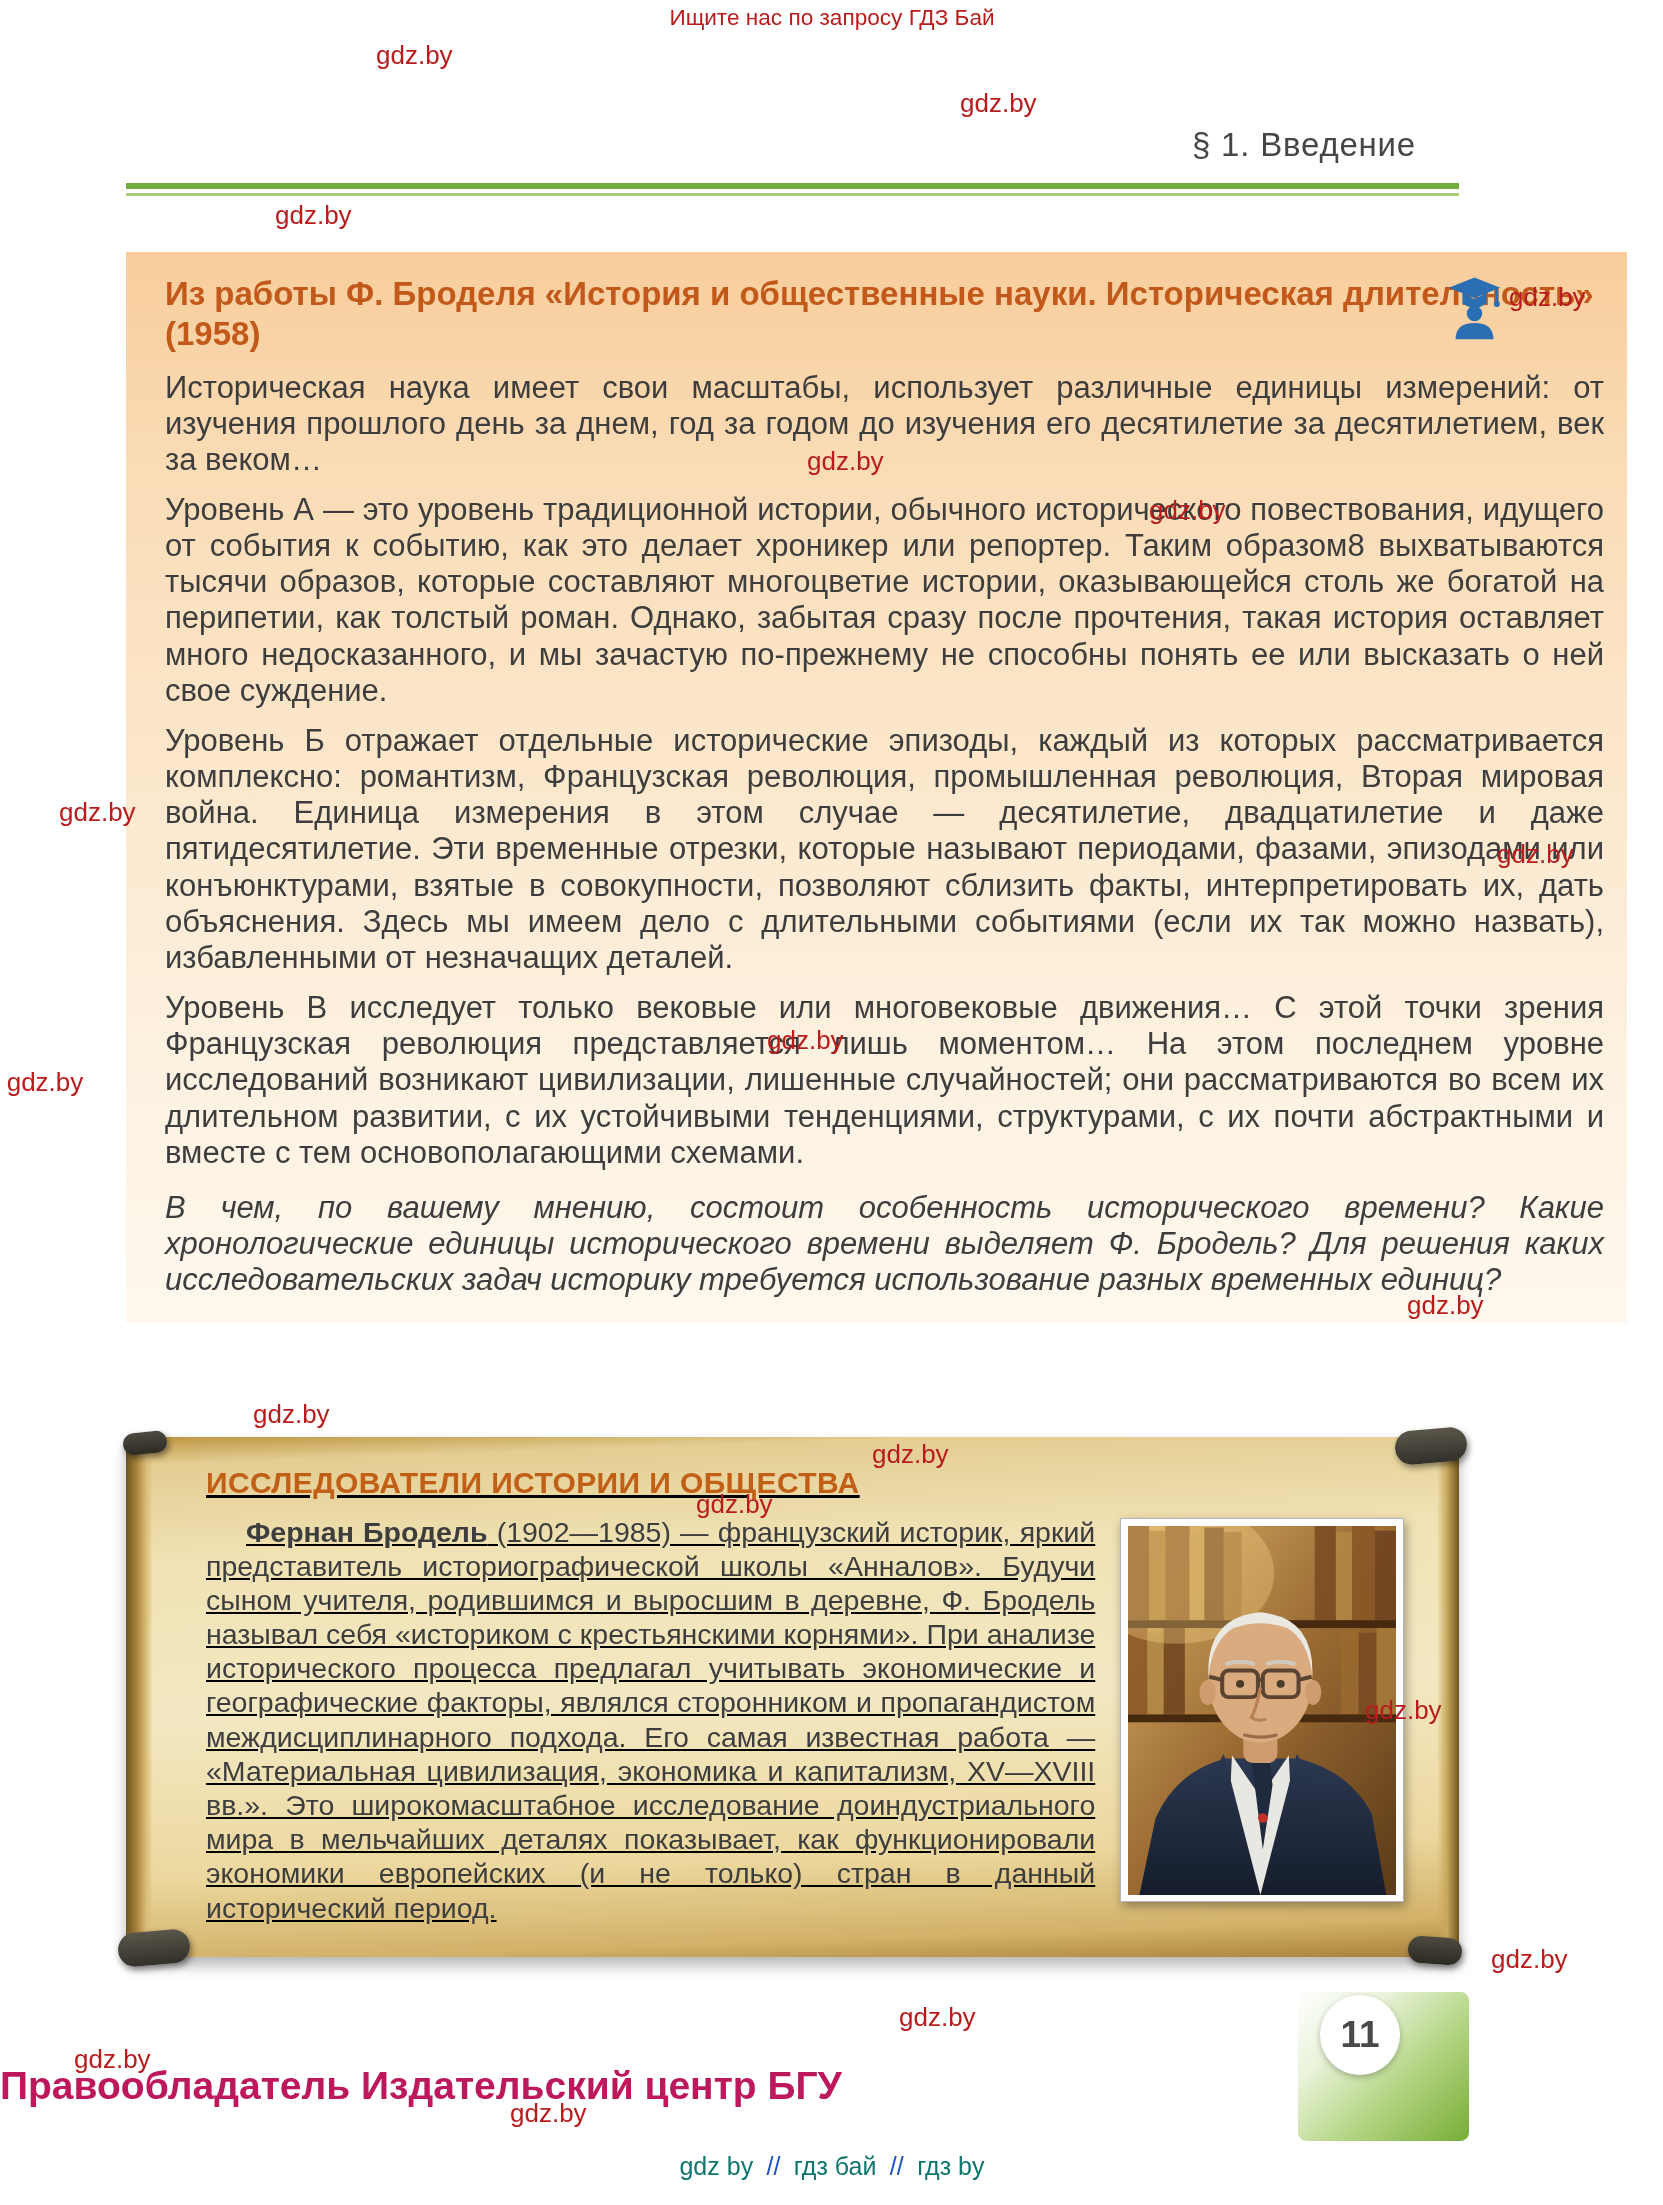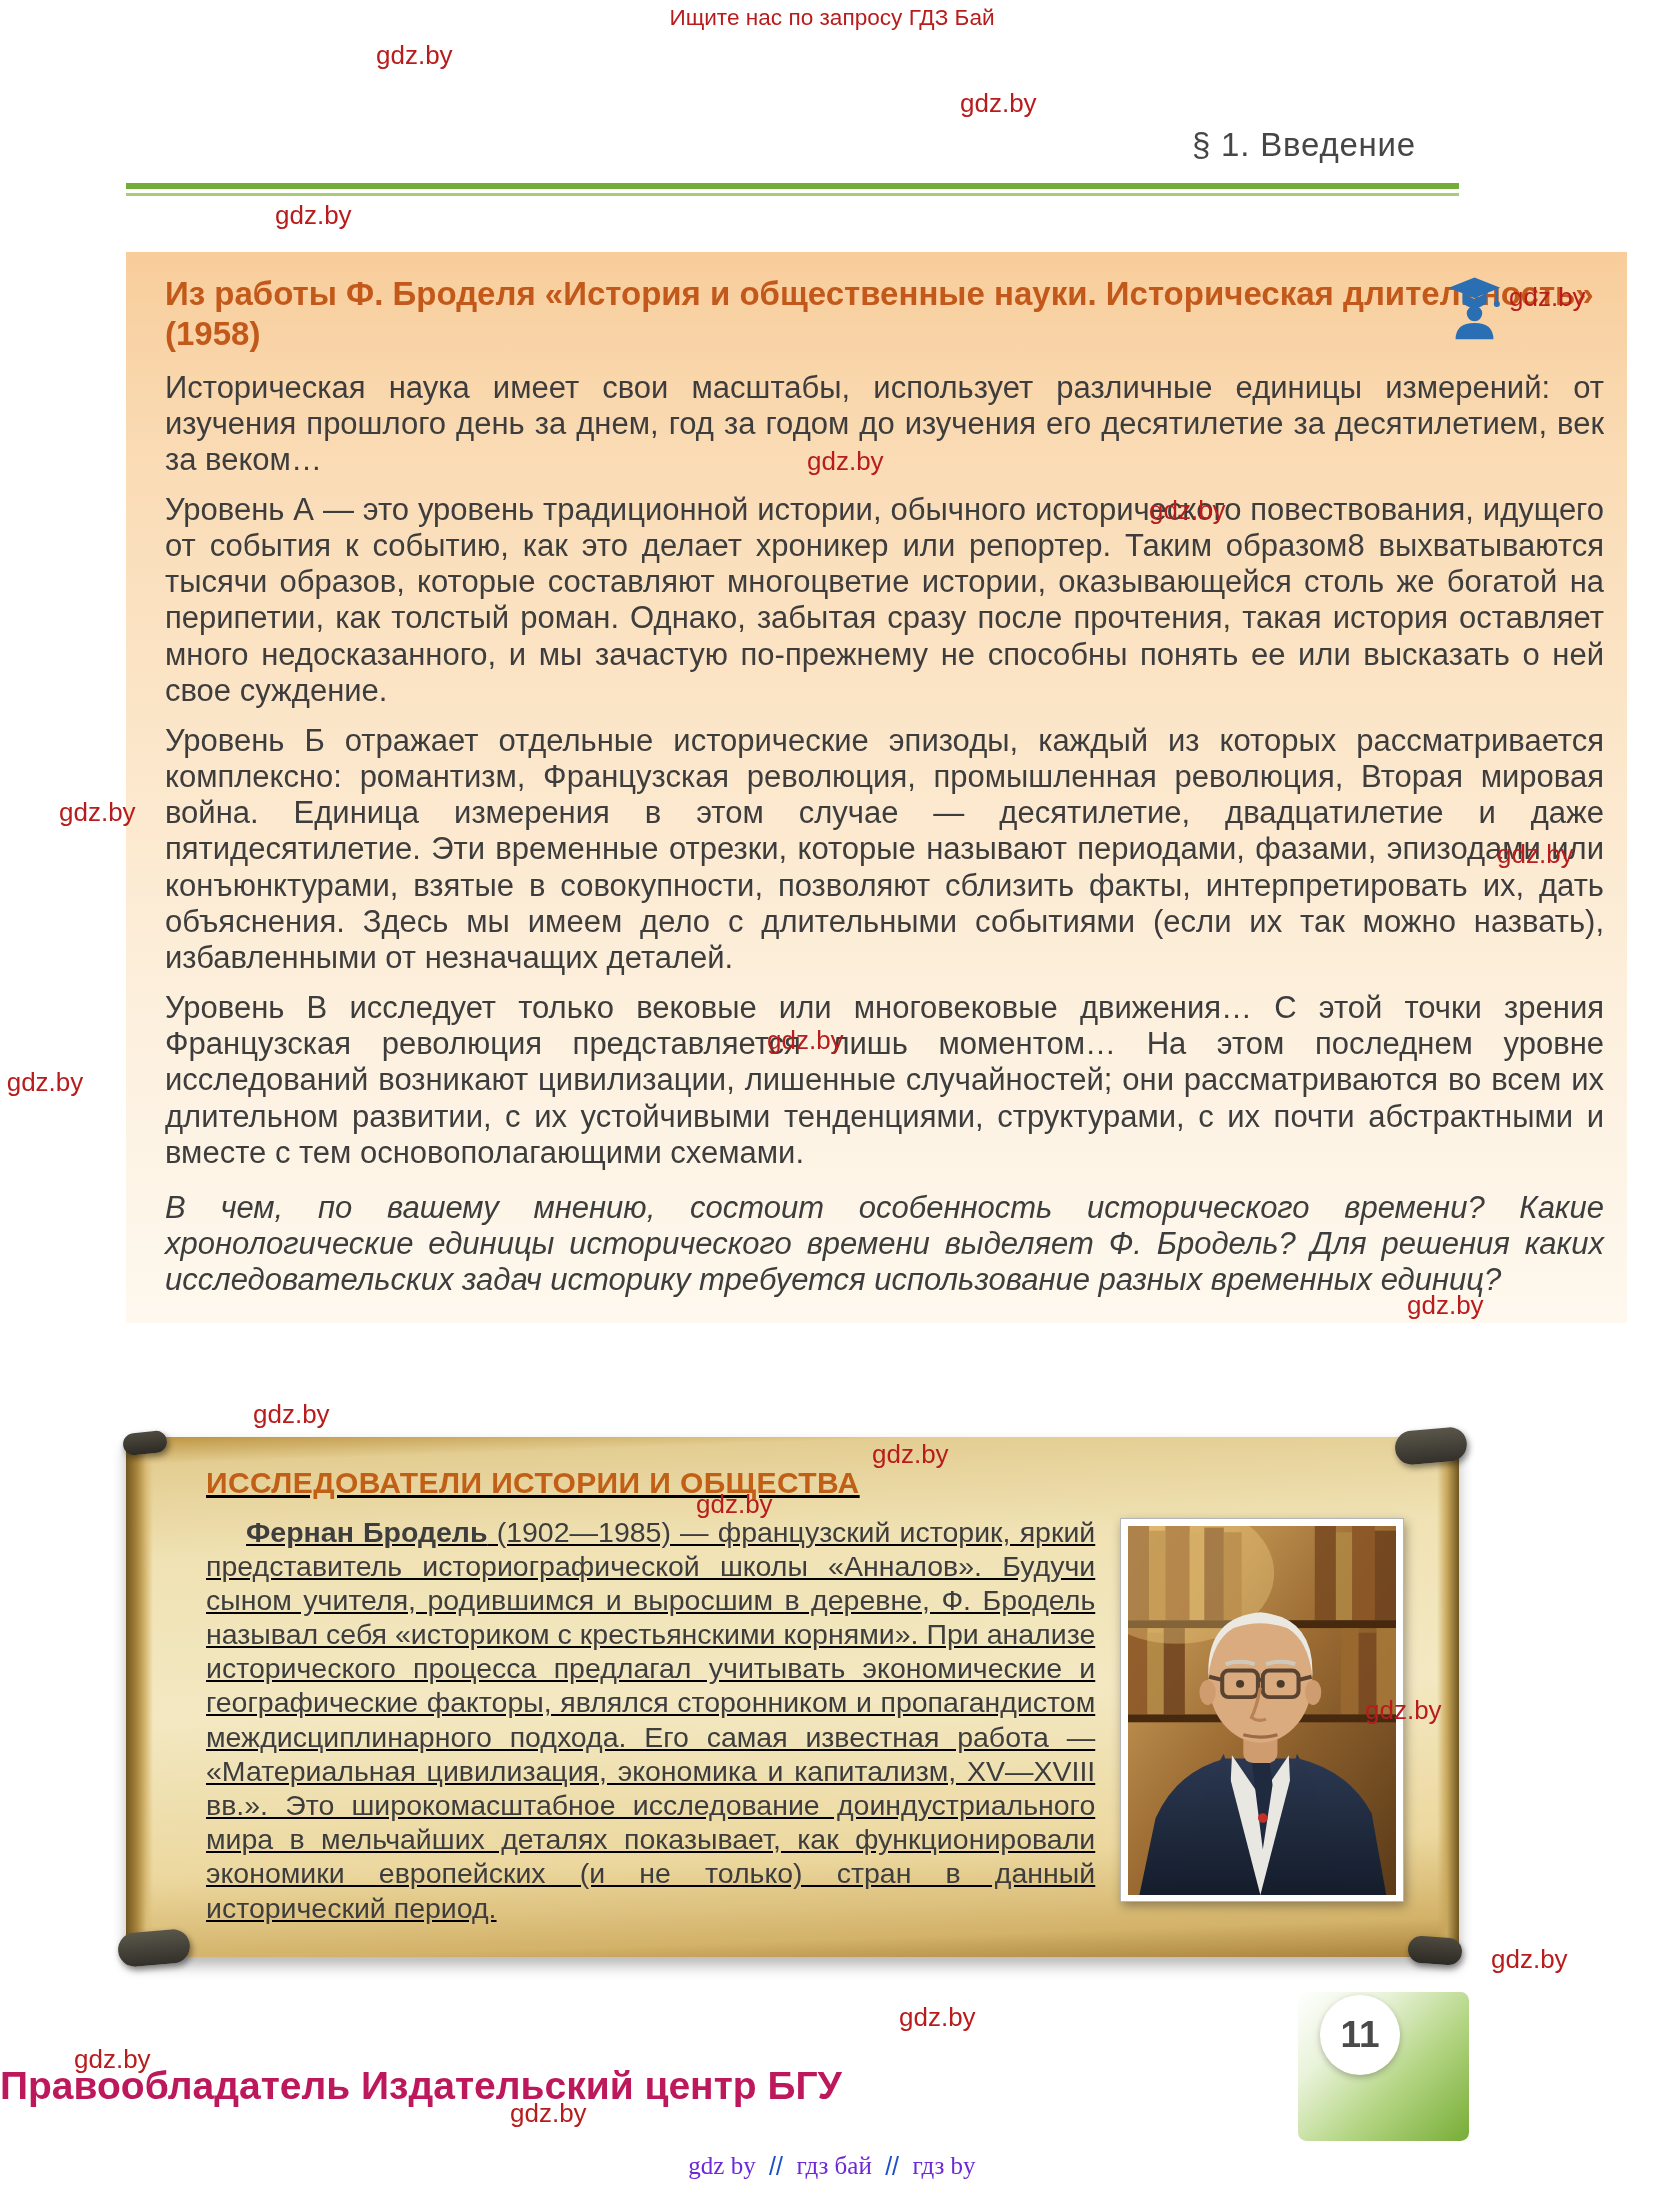--- a/index.html
+++ b/index.html
@@ -47,21 +47,21 @@
   .bio strong{font-weight:700;color:#3d3d3d;margin-left:40px;}
 
   .copyright{position:absolute;top:2064px;left:0;width:100%;font-size:39px;color:#be185d;z-index:2;font-weight:bold;}
   .pageblock{position:absolute;left:1298px;top:1992px;width:171px;height:149px;border-radius:8.4px;z-index:1;
     background:linear-gradient(135deg,#ffffff 0%,#e9f3da 28%,#b5d685 60%,#77ad36 100%);font-weight:bold;}
   .pagecircle{position:absolute;left:22px;top:3.4px;width:80px;height:80px;border-radius:50%;background:#fff;
     box-shadow:0 2.5px 5.9px rgba(0,0,0,0.25);display:flex;align-items:center;justify-content:center;
     font-size:37px;color:#4a4a4a;}
   .links{position:absolute;top:2152px;left:0;width:100%;display:flex;justify-content:center;gap:13.4px;
     font-size:25px;color:#1b50c8;z-index:2;}
-  .links a{color:#6d28d9;text-decoration:none;cursor:pointer;font-family:Liberation Serif, serif;}
+  .links a{color:#0f766e;text-decoration:none;cursor:pointer;}
   .links .sep{color:#1b50c8;}
 </style>
 </head>
 <body>
 
 <div class="page">
 
   <div class="promo">Ищите нас по запросу ГДЗ Бай</div>
 
   <span class="wm" style="left:376px;top:40px">gdz.by</span>

